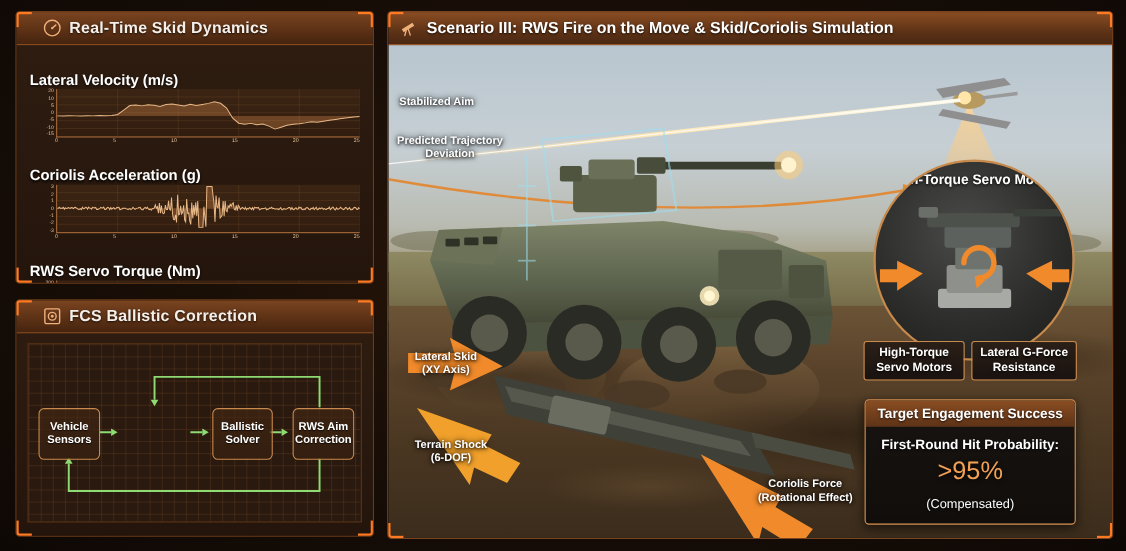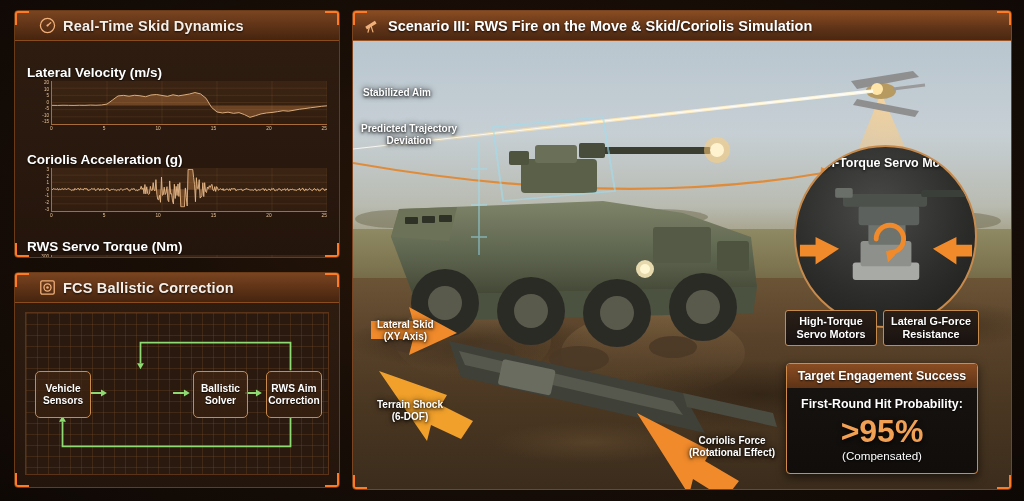--- a/index.html
+++ b/index.html
@@ -178,21 +178,21 @@
     background: linear-gradient(180deg, #171412 0%, #100d0b 100%);
     box-shadow: 0 3px 10px rgba(0,0,0,.6);
   }
   #tgt-hd {
     background: linear-gradient(180deg, #8a4d22 0%, #5e3317 100%);
     color:#fff; font-size:12.4px; font-weight:bold; text-align:center;
     padding: 5px 4px; text-shadow:0 1px 2px rgba(0,0,0,.8);
   }
   #tgt-body { padding: 9px 6px 11px; text-align:center; }
   #tgt-label { color:#fff; font-size:12.4px; font-weight:bold; text-shadow:0 1px 2px rgba(0,0,0,.85); }
-  #tgt-value { color:#f2a154; font-size:32px; font-weight:bold; line-height:1.05; margin: 4px 0 0;
+  #tgt-value { color:#f2a154; font-size:23px; font-weight:normal; line-height:1.05; margin: 4px 0 13px;
      text-shadow: 0 2px 5px rgba(0,0,0,.7); }
   #tgt-note { color:#ffffff; font-size:11.6px; text-shadow:0 1px 2px rgba(0,0,0,.85); }
 </style>
 </head>
 <body>
 
 <div id="root">
 
   <section class="panel" id="skid-panel">
     <span class="brk tl"></span>

